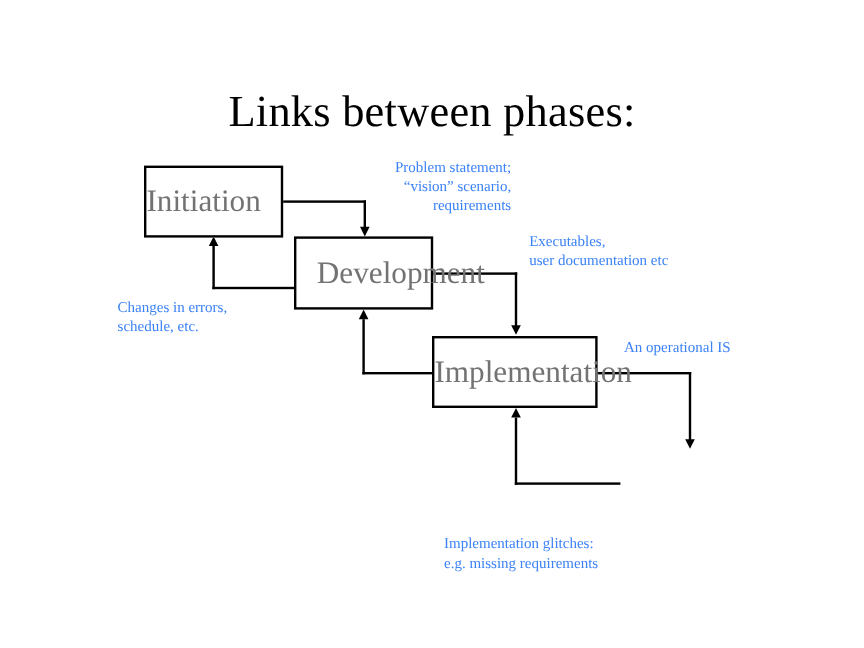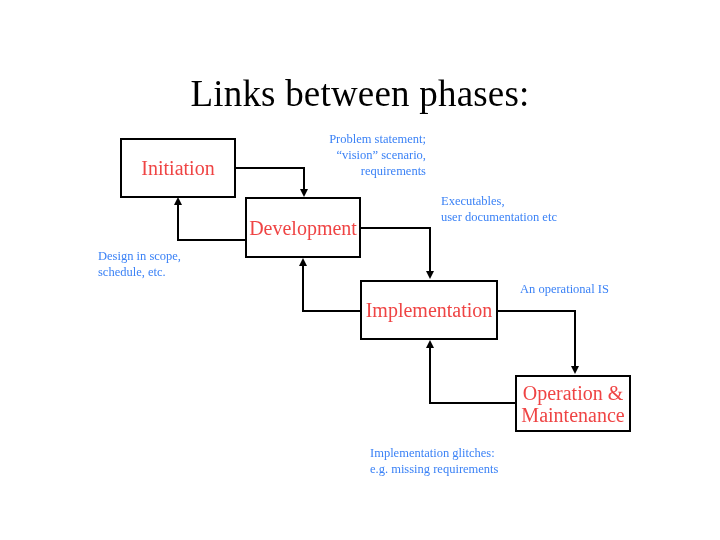--- a/index.html
+++ b/index.html
@@ -30,26 +30,26 @@
     color: #000000;
     white-space: nowrap;
   }
   .phase-box {
     position: absolute;
     box-sizing: border-box;
     border: 2px solid #000000;
     background: #ffffff;
     display: flex;
     align-items: center;
-    justify-content: center;
+    justify-content: flex-start;
     text-align: center;
     font-family: "Liberation Serif", "DejaVu Serif", serif;
-    font-size: 20px;
+    font-size: 26px;
     line-height: 22px;
-    color: #ef4444;
+    color: #737373;
     z-index: 3;
   }
   .phase-box .box-label {
     display: block;
     white-space: pre-line;
   }
   .note {
     position: absolute;
     font-family: "Liberation Serif", "DejaVu Serif", serif;
     font-size: 12.5px;
@@ -109,42 +109,38 @@
   <div class="arrow-down" style="left:571px; top:366px;"></div>
 
   <div class="seg-h" style="left:429px; top:402px; width:88px;"></div>
   <div class="seg-v" style="left:429px; top:348px; height:56px;"></div>
   <div class="arrow-up" style="left:426px; top:340px;"></div>
 
   <div class="phase-box" style="left:120px; top:138px; width:116px; height:60px;">
     <span class="box-label">Initiation</span>
   </div>
 
-  <div class="phase-box" style="left:245px; top:197px; width:116px; height:61px;">
+  <div class="phase-box" style="left:245px; top:197px; width:116px; height:61px;padding-left:17px;">
     <span class="box-label">Development</span>
   </div>
 
   <div class="phase-box" style="left:360px; top:280px; width:138px; height:60px;">
     <span class="box-label">Implementation</span>
   </div>
 
-  <div class="phase-box" style="left:515px; top:375px; width:116px; height:57px;">
-    <span class="box-label">Operation &amp;
-Maintenance</span>
-  </div>
 
   <div class="note align-right" style="left:264px; top:131px; width:162px;">Problem statement;
 “vision” scenario,
 requirements</div>
 
   <div class="note align-left" style="left:520px; top:281px; width:180px;">An operational IS</div>
 
   <div class="note align-left" style="left:441px; top:193px; width:200px;">Executables,
 user documentation etc</div>
 
-  <div class="note align-left" style="left:98px; top:248px; width:170px;">Design in scope,
+  <div class="note align-left" style="left:98px; top:248px; width:170px;">Changes in errors,
 schedule, etc.</div>
 
 
   <div class="note align-center" style="left:370px; top:445px; width:220px;">Implementation glitches:
 e.g. missing requirements</div>
 
 </div>
 
 </body></html>

